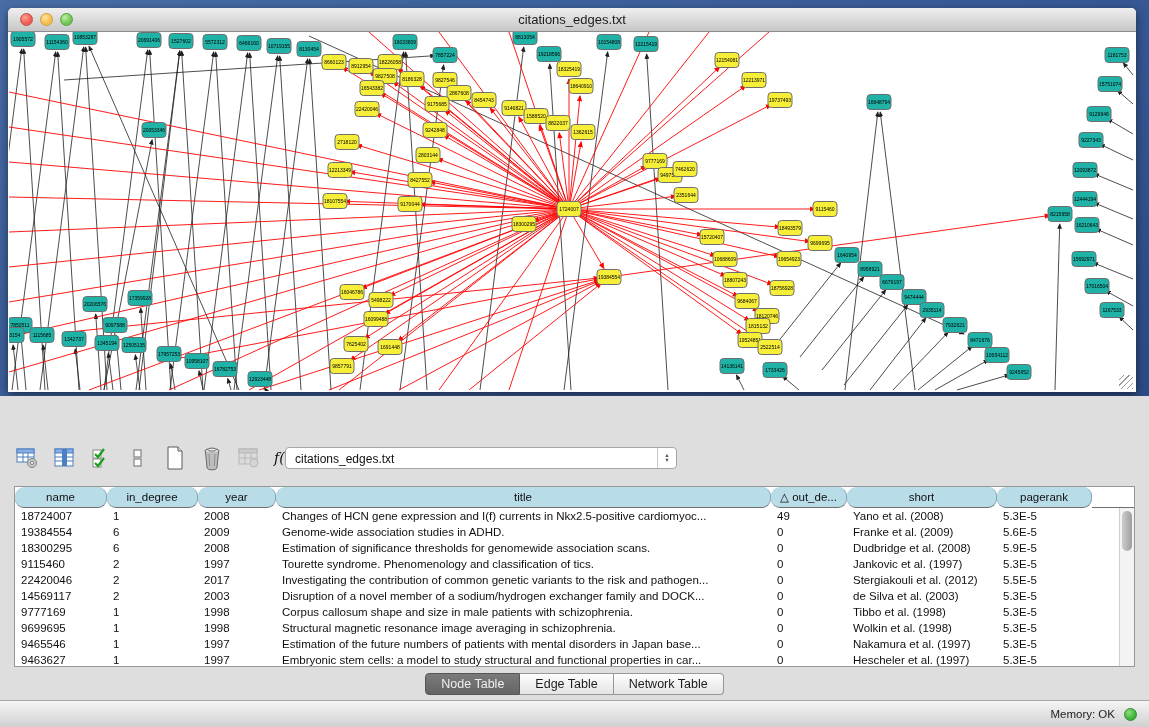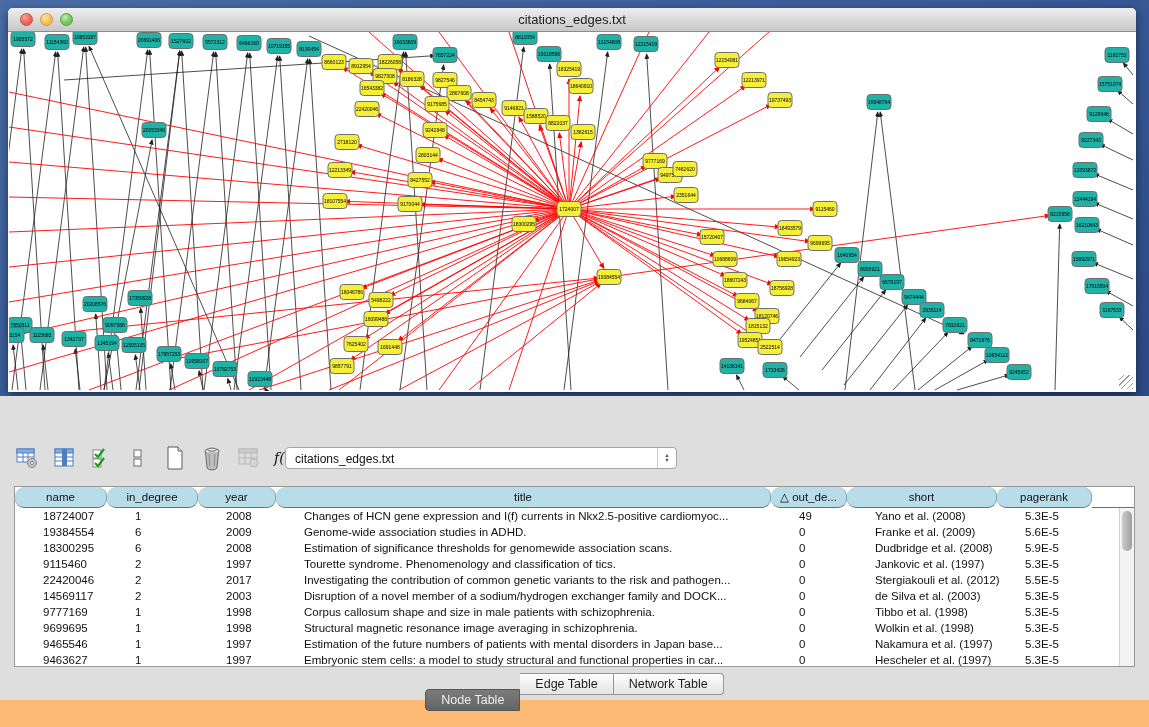--- a/index.html
+++ b/index.html
@@ -38,32 +38,32 @@
             padding-left:9px;box-sizing:border-box;cursor:pointer;}
   .dd-step{position:absolute;right:0;top:0;width:18px;height:100%;border-left:1px solid #c9c9c9;
            display:flex;flex-direction:column;align-items:center;justify-content:center;color:#555;}
   .dd-step span{font-size:5.5px;line-height:5px;}
   .datatable{position:absolute;left:14px;top:90px;width:1121px;height:181px;background:#fff;
              border:1px solid #979797;box-sizing:border-box;}
   .thead{display:flex;height:21px;}
   .hcell{box-sizing:border-box;background:#b9dce9;border-right:1px solid #7fa6b6;border-bottom:1px solid #6f6f6f;
          font-size:11.5px;color:#111;text-align:center;line-height:20px;overflow:hidden;white-space:nowrap;cursor:pointer;border-radius:9px;}
   .hfill{flex:1;background:#fff;border-bottom:1px solid #6f6f6f;}
-  .tbody{position:absolute;left:0;top:21px;right:15px;bottom:0;overflow:hidden;padding-left:22px;}
+  .tbody{position:absolute;left:0;top:21px;right:15px;bottom:0;overflow:hidden;}
   .trow{display:flex;height:16px;}
   .tcell{box-sizing:border-box;padding-left:6px;font-size:11.5px;color:#101010;line-height:16px;
          overflow:hidden;white-space:nowrap;}
   .c0{width:92px;} .c1{width:91px;} .c2{width:78px;} .c3{width:495px;} .c4{width:76px;} .c5{width:150px;} .c6{width:95px;}
   .vscroll{position:absolute;right:0;top:21px;width:15px;bottom:0;background:#f3f3f3;border-left:1px solid #cfcfcf;box-sizing:border-box;}
   .vthumb{position:absolute;left:2px;right:2px;top:3px;height:40px;border-radius:6px;
           background:linear-gradient(90deg,#cdcdcd,#9e9e9e);cursor:pointer;}
   .tabbar{position:absolute;left:0;top:277px;width:100%;display:flex;justify-content:center;}
   .tabbtn{height:20px;line-height:20px;padding:0 15px;font-size:12.5px;color:#1c1c1c;cursor:pointer;
           border:1px solid #979797;border-left:none;background:linear-gradient(#fefefe,#e4e4e4);}
-  .tabbtn:first-child{border-left:1px solid #979797;border-radius:4px 0 0 4px;margin-top:16px;}
+  .tabbtn:first-child{border-left:1px solid #979797;border-radius:4px 0 0 4px;}
   .tabbtn:last-child{border-radius:0 4px 4px 0;}
   .tabbtn.active{background:linear-gradient(#7b7b7b,#646464);color:#efefef;border-color:#565656;}
   
   .statusbar{position:absolute;left:0;top:700px;width:1149px;height:27px;
              background:linear-gradient(#f5f5f5,#d0d0d0);border-top:1px solid #a5a5a5;box-sizing:border-box;}
   .mem{position:absolute;right:34px;top:0;line-height:26px;font-size:11.5px;color:#222;}
   .memdot{position:absolute;right:12px;top:7px;width:13px;height:13px;border-radius:50%;
           background:radial-gradient(circle at 35% 30%,#8fdc7a,#3eb33a 65%);border:1px solid #2e8b2b;box-sizing:border-box;}
 </style>
 </head>
@@ -843,14 +843,18 @@
       </div>
     </div>
 
     <div class="tabbar" id="tabbar">
         <div class="tabbtn active">Node Table</div>
         <div class="tabbtn">Edge Table</div>
         <div class="tabbtn">Network Table</div>
       </div>
   </div>
 
+  <div class="statusbar">
+    <span class="mem">Memory: OK</span>
+    <span class="memdot"></span>
+  </div>
 
 </div>
 
 </body></html>

